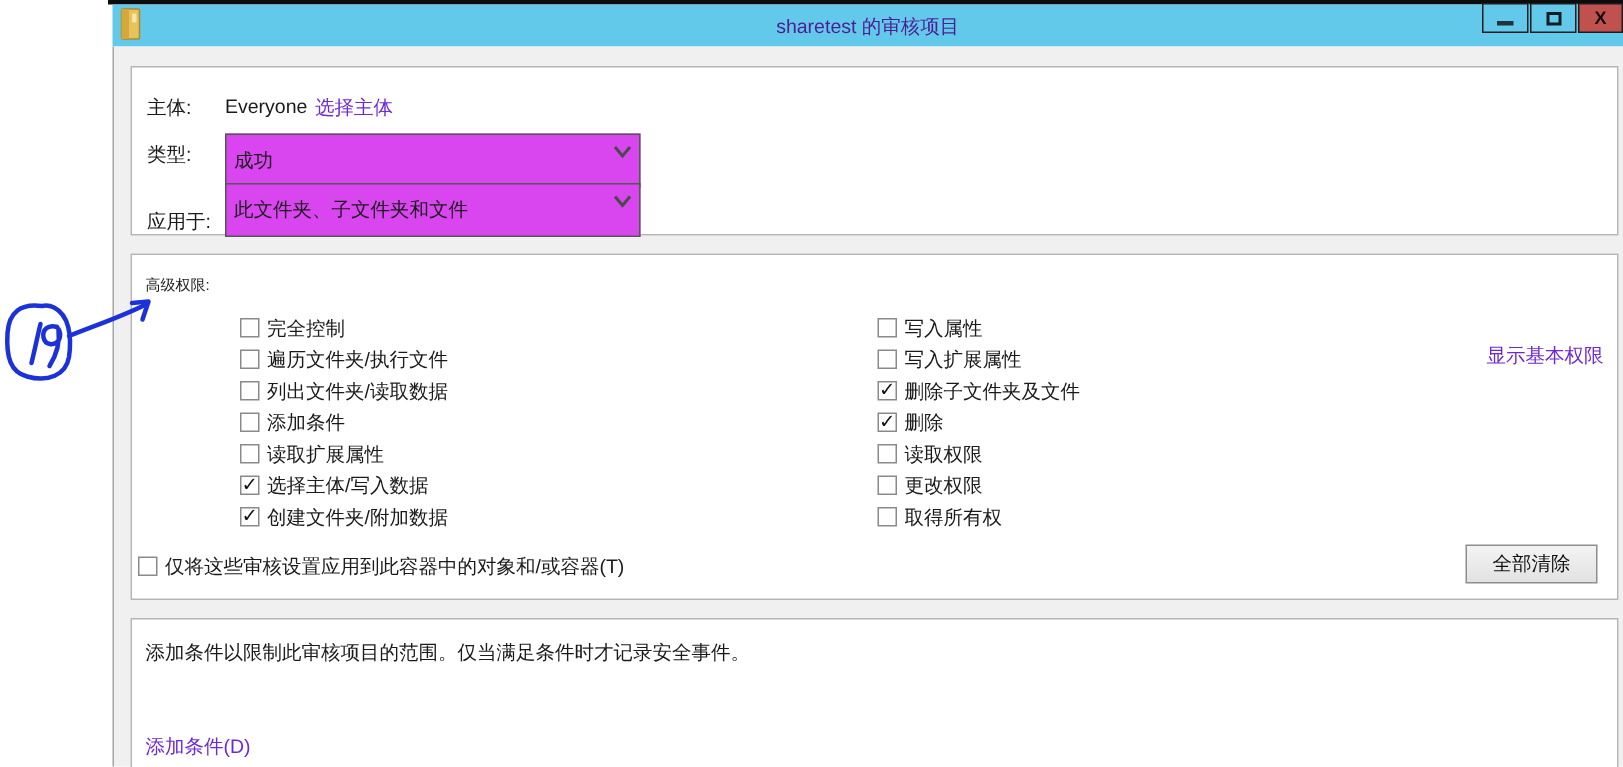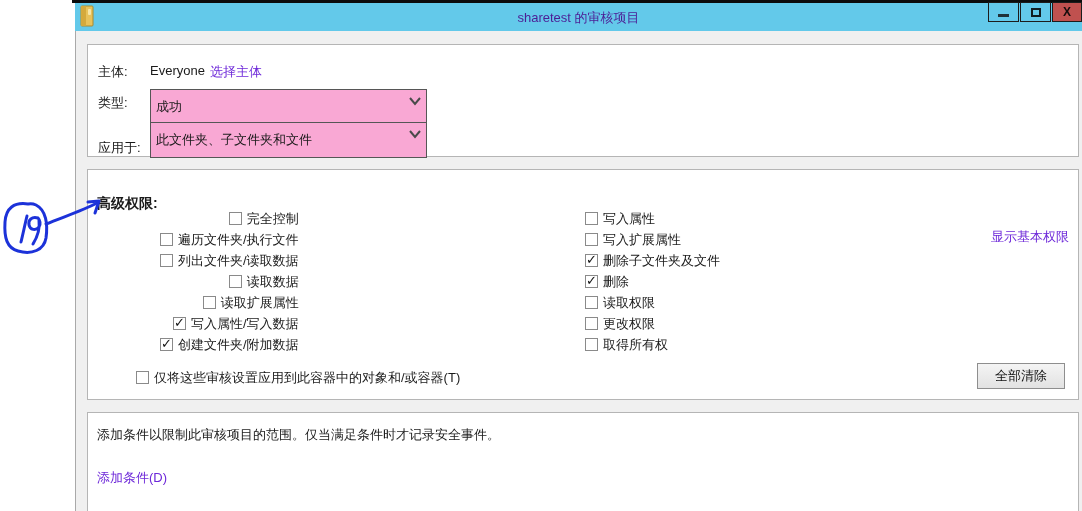--- a/index.html
+++ b/index.html
@@ -21,35 +21,35 @@
   .dlg-body { position:absolute; left:0; top:31px; width:100%; height:480px; background:#f0f0f0;
               border-left:1px solid #a9a9a9; }
   .white-box { position:absolute; left:11px; width:992px; background:#ffffff; border:1px solid #b5b5b5;padding-left:43px; }
   #box-principal { top:13px;  height:113px; }
   #box-perms     { top:138px; height:231px; }
   #box-cond      { top:381px; height:110px; }
   .field-label { position:absolute; font-size:13px; }
   .plain-value { position:absolute; font-size:13px; }
   .link { color:#6d28d9; font-size:13px; cursor:pointer; }
   .combobox { position:absolute; left:62px; width:277px; height:36px; border:1px solid #565656;
-              background:#f9a8d4; font-size:13px; display:flex; align-items:center; padding-left:5px; }
+              background:#d946ef; font-size:13px; display:flex; align-items:center; padding-left:5px; }
   .combo-chevron { position:absolute; right:5px; top:6px; }
-  .perm-heading { position:absolute; left:9px; top:25px; font-size:14px;font-weight:bold; }
+  .perm-heading { position:absolute; left:9px; top:13px; font-size:10px; }
   .basic-link { position:absolute; right:9px; top:13px;margin-top:45px; }
   .perm-col { position:absolute; top:38px; display:flex; flex-direction:column; }
-  #perm-col-left  { left:72px;align-items:flex-end; }
+  #perm-col-left  { left:72px; }
   #perm-col-right { left:497px; }
   .perm-row { height:21px; display:flex; align-items:center; cursor:default; }
   .checkbox { width:13px; height:13px; border:1px solid #8a8a8a; background:#fff; margin-right:5px;
               display:flex; align-items:center; justify-content:center; flex:0 0 auto; }
   .checkbox .mark { display:none; font-size:13px; font-weight:bold; color:#111; line-height:1;
                     margin-top:-2px; }
   .perm-row.checked .checkbox .mark { display:block; }
   .perm-row .lbl { font-size:13px; white-space:nowrap; }
-  .scope-row { position:absolute; left:4px; top:197px; display:flex; align-items:center;margin-left:44px; }
+  .scope-row { position:absolute; left:4px; top:197px; display:flex; align-items:center; }
   .scope-row .lbl { font-size:13px; }
   .clear-btn { position:absolute; right:13px; top:193px; width:88px; height:26px;
                border:1px solid #8e8e8e; background:linear-gradient(#f4f4f4,#e2e2e2);
                font-size:13px; display:flex; align-items:center; justify-content:center;
                font-family:inherit; color:#111; cursor:pointer; }
   .cond-desc { position:absolute; left:9px; top:13px; font-size:13px; }
   .cond-link { position:absolute; left:9px; top:56px; }
   #annotation-svg { position:absolute; left:0; top:180px; width:130px; height:110px; overflow:visible; }
 </style>
 </head>
@@ -118,33 +118,33 @@
             <span class="lbl">遍历文件夹/执行文件</span>
           </div>
 
           <div class="perm-row">
             <span class="checkbox"></span>
             <span class="lbl">列出文件夹/读取数据</span>
           </div>
 
           <div class="perm-row">
             <span class="checkbox"></span>
-            <span class="lbl">读取数据</span>
+            <span class="lbl">添加条件</span>
           </div>
 
           <div class="perm-row">
             <span class="checkbox"></span>
             <span class="lbl">读取扩展属性</span>
           </div>
 
           <div class="perm-row checked">
             <span class="checkbox">
               <span class="mark">✓</span>
             </span>
-            <span class="lbl">写入属性/写入数据</span>
+            <span class="lbl">选择主体/写入数据</span>
           </div>
 
           <div class="perm-row checked">
             <span class="checkbox">
               <span class="mark">✓</span>
             </span>
             <span class="lbl">创建文件夹/附加数据</span>
           </div>
         </div>
 
@@ -193,21 +193,21 @@
       <div class="perm-row scope-row">
         <span class="checkbox"></span>
         <span class="lbl">仅将这些审核设置应用到此容器中的对象和/或容器(T)</span>
       </div>
 
       <button class="clear-btn">全部清除</button>
     </div>
 
     <div class="white-box" id="box-cond">
       <span class="cond-desc">添加条件以限制此审核项目的范围。仅当满足条件时才记录安全事件。</span>
-      <span class="link cond-link" style="position:absolute;">添加条件(D)</span>
+      <span class="link cond-link" style="position:absolute;margin-top:20px;">添加条件(D)</span>
     </div>
   </div>
 </div>
 
 <svg id="annotation-svg" viewBox="0 0 130 110">
   <path d="M28,24 C14,22 6,28 5,42 C4,58 7,68 18,71 C32,75 44,70 46,58 C48,44 46,30 36,25 C32,23 28,24 28,24 Z" fill="none" stroke="#1c32d9" stroke-width="3" stroke-linecap="round"></path>
   <path d="M27,36 C25,44 23,54 21,62" fill="none" stroke="#1c32d9" stroke-width="3" stroke-linecap="round"></path>
   <path d="M38,38 C32,36 28,40 29,45 C30,50 36,51 39,47 C41,44 40,40 38,38 M39,40 C40,48 38,56 33,64" fill="none" stroke="#1c32d9" stroke-width="3" stroke-linecap="round"></path>
   <text x="60" y="100" font-size="1" fill="#1c32d9" opacity="0.01">19</text>
   <path d="M46,44 C66,36 84,30 97,23" fill="none" stroke="#1c32d9" stroke-width="3" stroke-linecap="round"></path>

